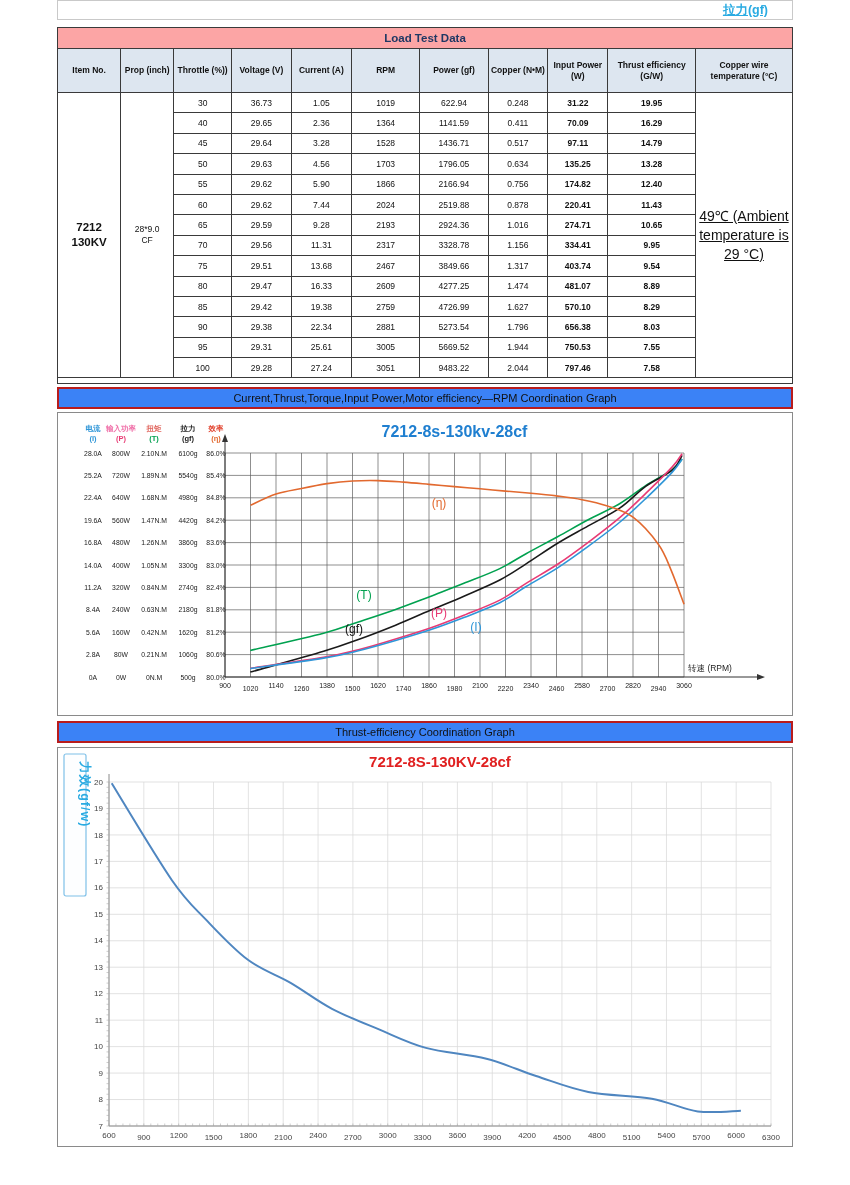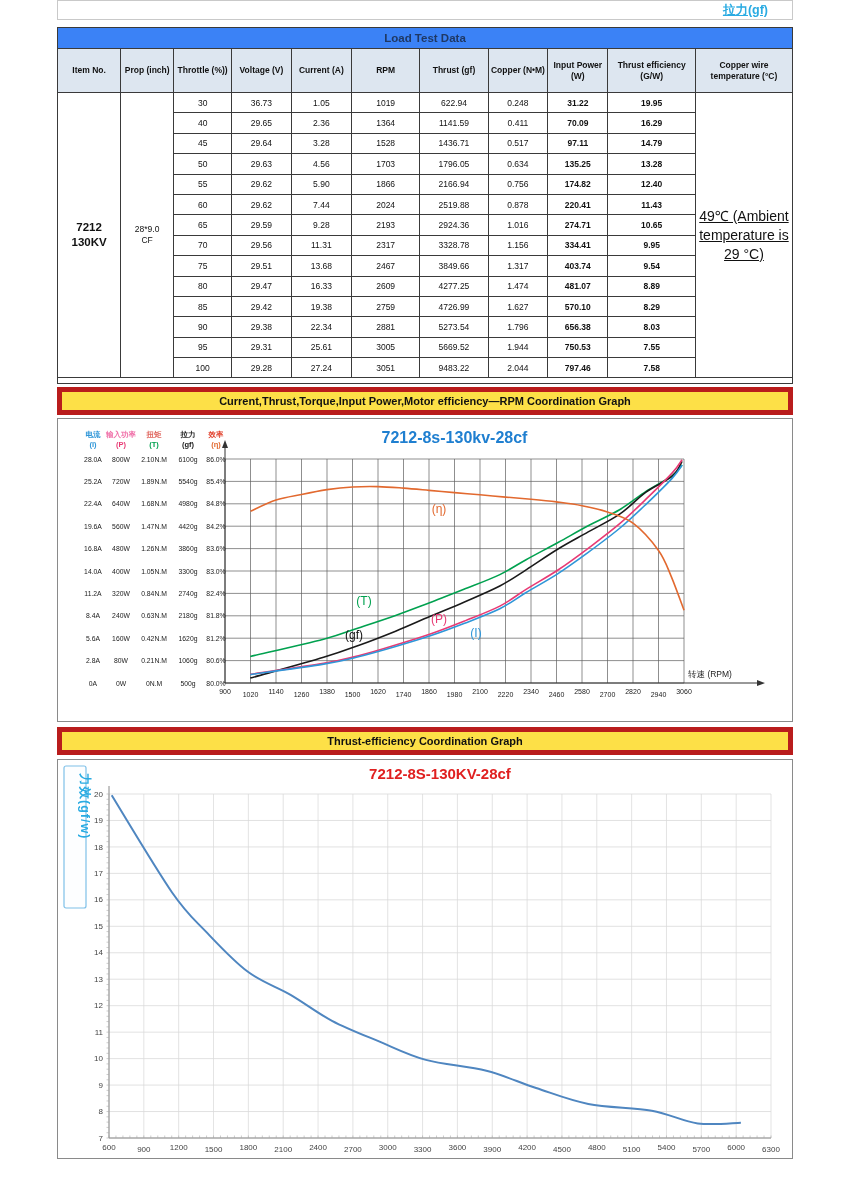--- a/index.html
+++ b/index.html
@@ -2,29 +2,29 @@
 <html><head>
 <meta charset="utf-8">
 <style>
   html,body{margin:0;padding:0;background:#ffffff;}
   body{width:850px;height:1185px;font-family:"Liberation Sans",sans-serif;overflow:hidden;}
   .page{width:736px;margin:0 auto;padding-top:0;}
   .topstrip{height:20px;border:1px solid #c9c9c9;box-sizing:border-box;display:flex;justify-content:flex-end;align-items:center;padding-right:24px;margin-bottom:7px;}
   .topstrip span{color:#2aabe2;font-weight:bold;font-size:12.5px;text-decoration:underline;}
   table.load{width:100%;border-collapse:collapse;table-layout:fixed;font-size:8.5px;color:#111;}
   table.load td{border:1px solid #3a3a3a;text-align:center;padding:0 1px;box-sizing:border-box;}
-  td.tbl-title{background:#3b82f6;color:#1f3864;font-weight:bold;font-size:11.5px;height:21px;border-color:#2f5a84;}
+  td.tbl-title{background:#fca5a5;color:#1f3864;font-weight:bold;font-size:11.5px;height:21px;border-color:#2f5a84;}
   td.hdr{background:#dde6f0;font-weight:bold;height:44px;font-size:8.5px;line-height:1.25;}
   tr.datarow{height:20.4px;}
   td.bold{font-weight:bold;}
   td.item-cell{font-weight:bold;font-size:11.5px;line-height:1.3;}
   td.prop-cell{font-size:8.5px;line-height:1.3;}
   td.copper-cell{font-size:14px;line-height:1.35;padding:0 4px;text-decoration:underline;}
   .note{border:1px solid #3a3a3a;border-top:none;color:#ff0000;text-align:center;font-size:11.5px;padding:2px 0 3px 0;line-height:1.35;}
-  .band{margin-top:3px;border:5px solid #b91c1c;background:#fde047;text-align:center;font-weight:bold;font-size:11px;height:18px;line-height:18px;color:#111;}
+  .band{margin-top:3px;border:2px solid #b91c1c;background:#3b82f6;text-align:center;font-weight:normal;font-size:11px;height:18px;line-height:18px;color:#111;}
   .chartbox{margin-top:3px;border:1px solid #8a8a8a;background:#fff;}
   .chartbox svg{display:block;}
 </style>
 </head>
 <body>
 
 <div class="page">
 
   <div class="topstrip">
     <span>拉力(gf)</span>
@@ -48,21 +48,21 @@
         <tr>
           <td class="tbl-title" colspan="11" rowspan="1">Load Test Data</td>
         </tr>
         <tr>
           <td class="hdr">Item No.</td>
           <td class="hdr">Prop (inch)</td>
           <td class="hdr">Throttle (%))</td>
           <td class="hdr">Voltage (V)</td>
           <td class="hdr">Current (A)</td>
           <td class="hdr">RPM</td>
-          <td class="hdr">Thrust (gf)</td>
+          <td class="hdr">Power (gf)</td>
           <td class="hdr">Copper (N•M)</td>
           <td class="hdr">Input Power (W)</td>
           <td class="hdr">Thrust efficiency (G/W)</td>
           <td class="hdr">Copper wire temperature (°C)</td>
         </tr>
         <tr class="datarow">
           <td class="item-cell" colspan="1" rowspan="14">
             <div>7212</div>
             <div>130KV</div>
           </td>

